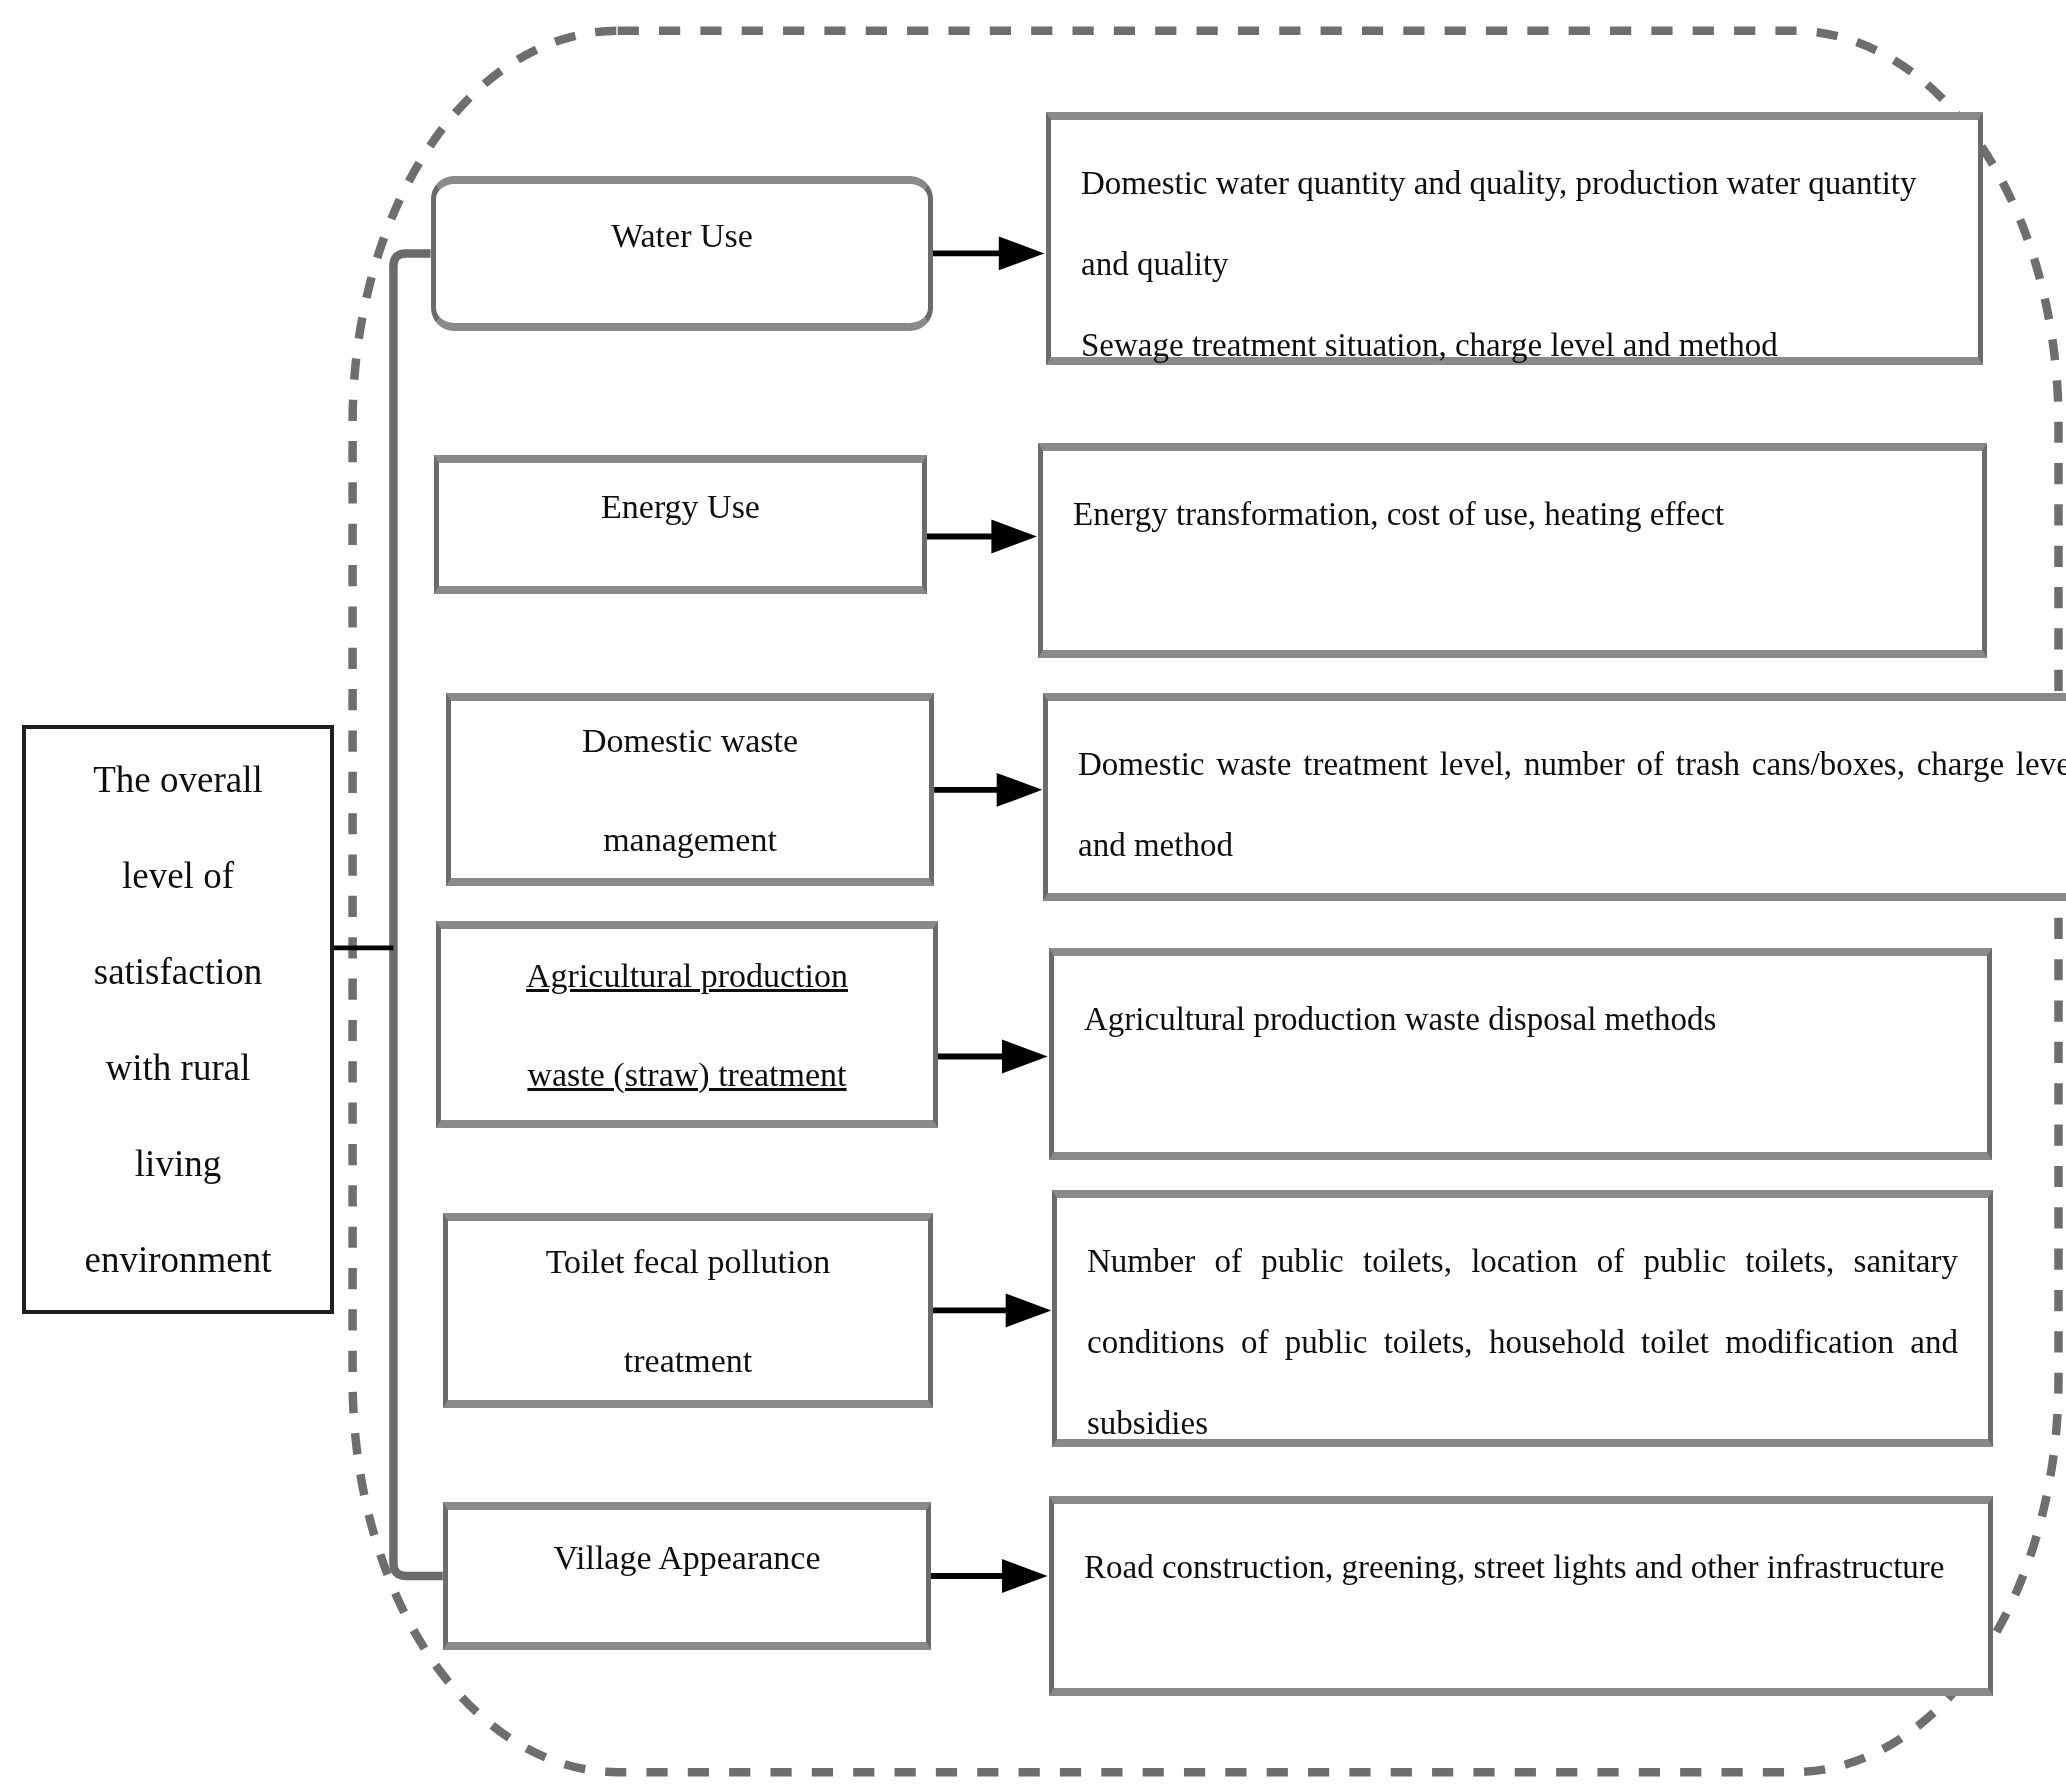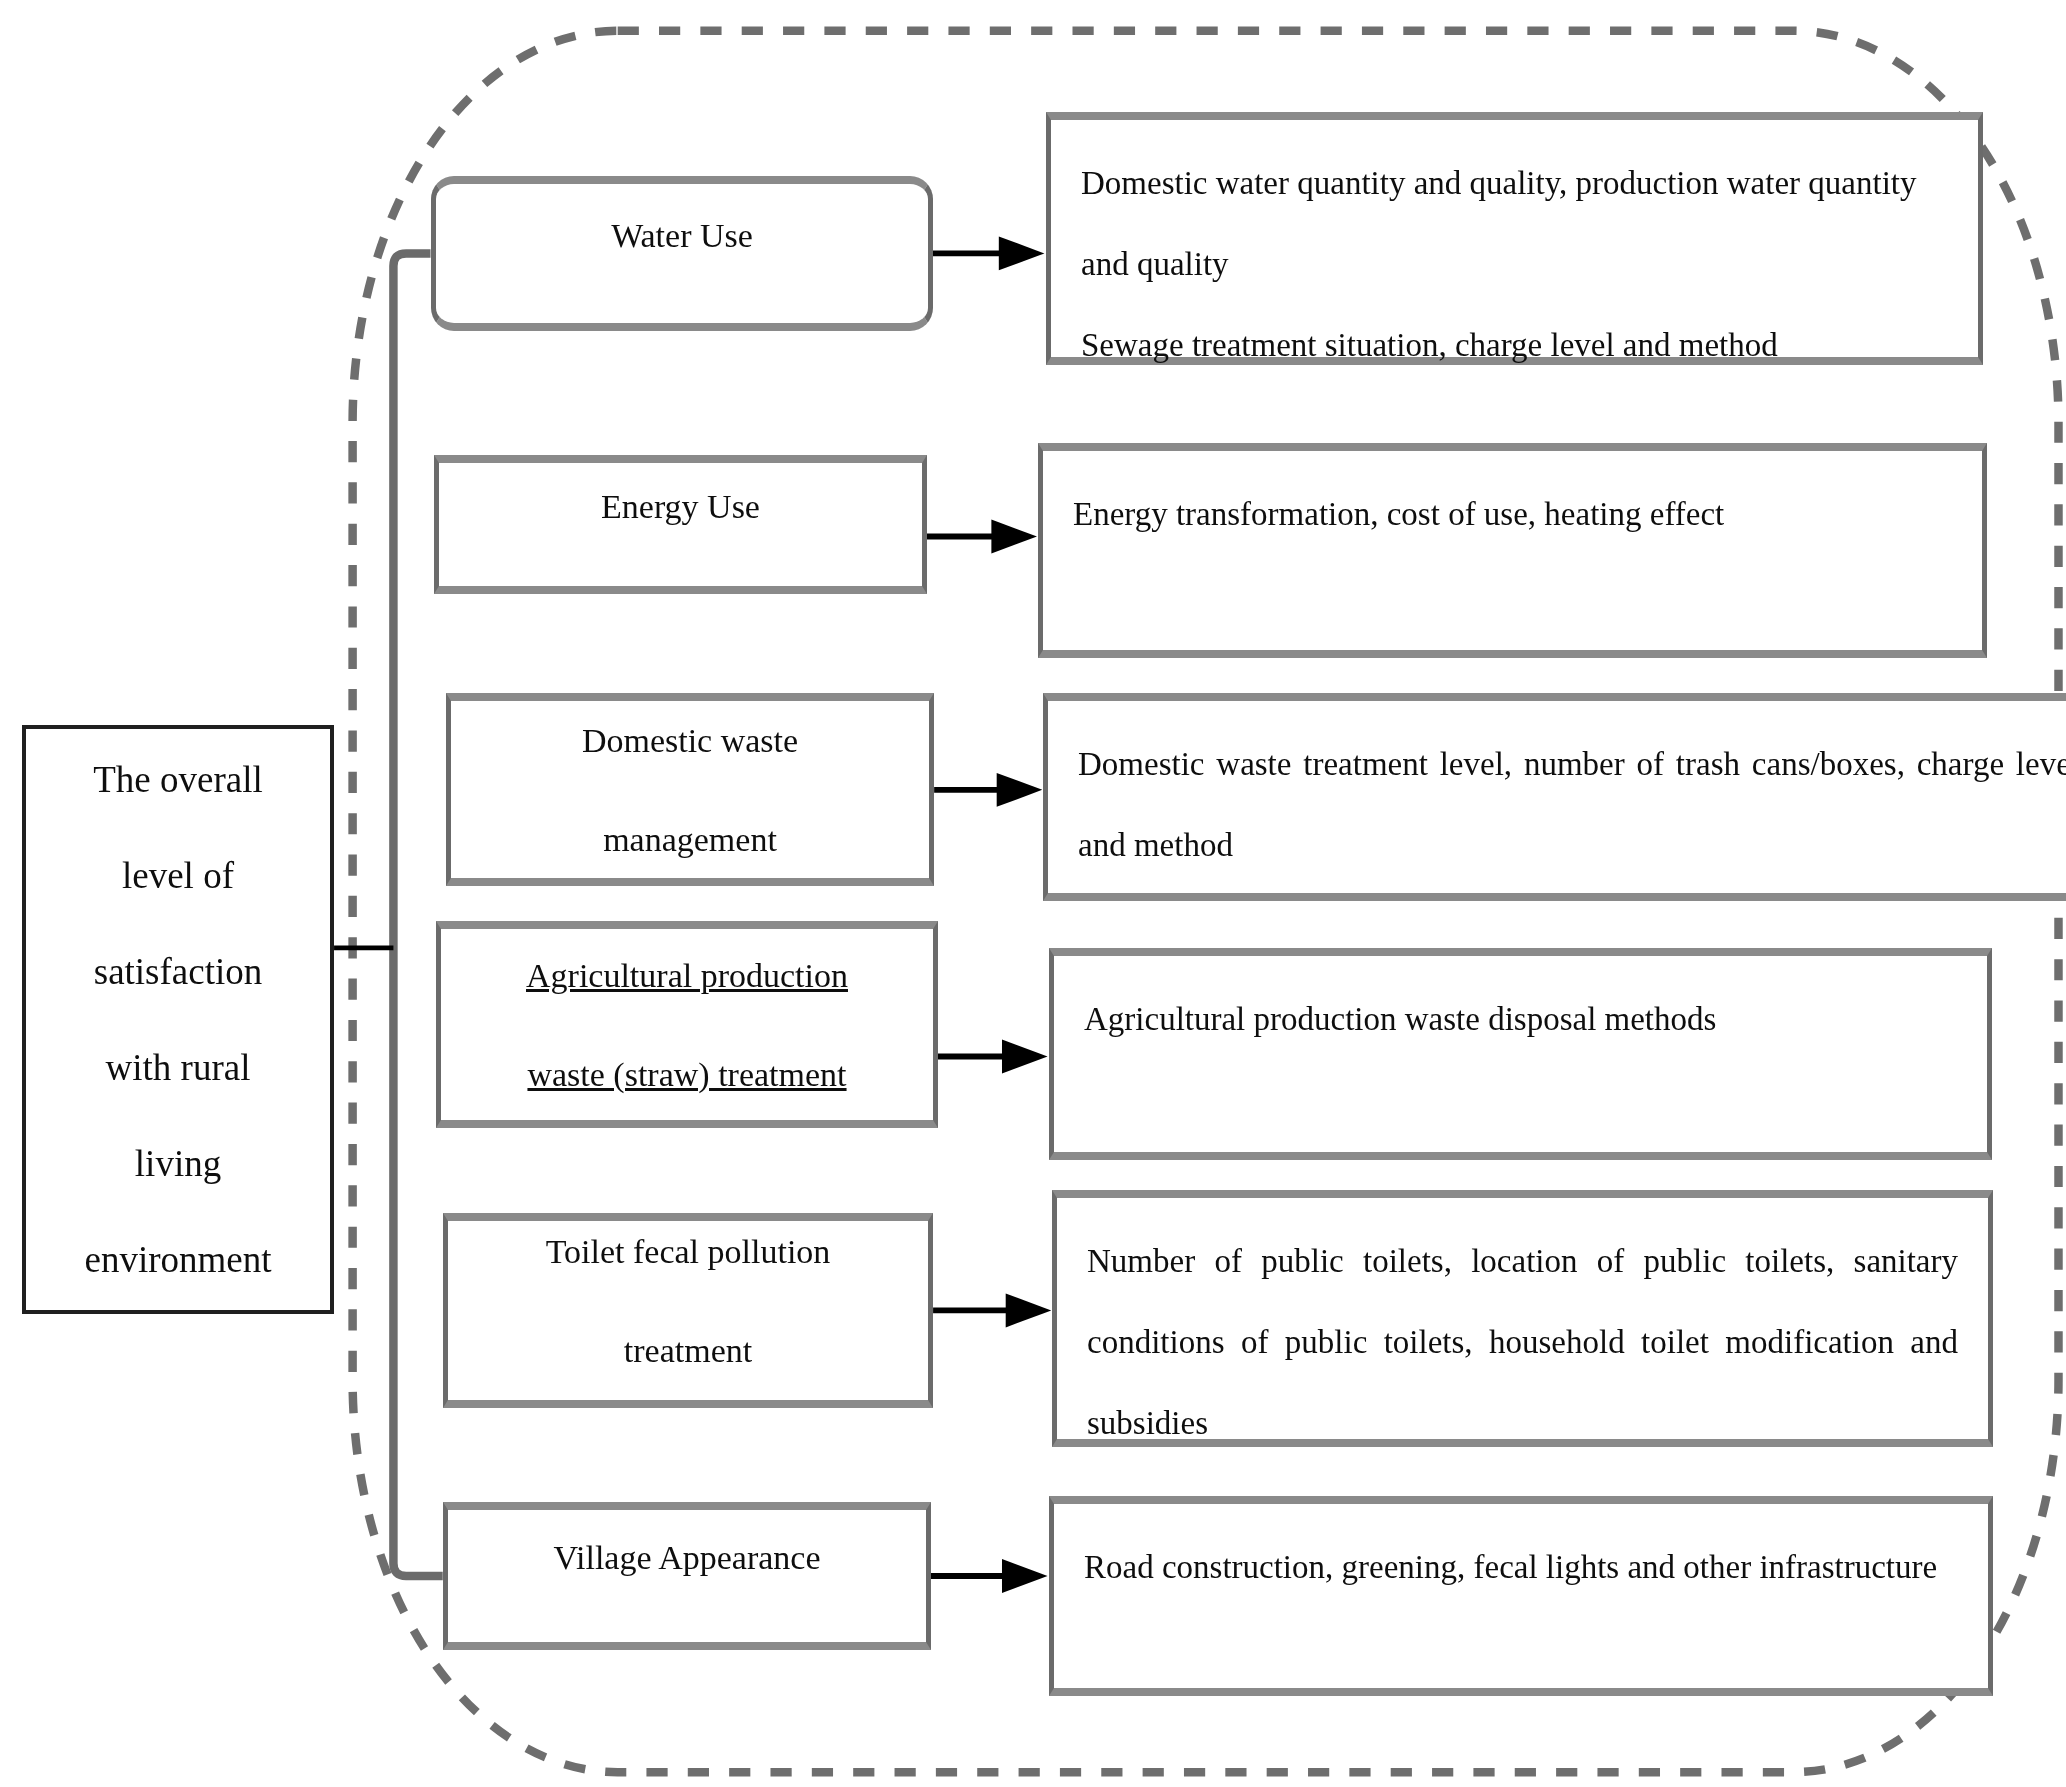--- a/index.html
+++ b/index.html
@@ -122,29 +122,29 @@
   </div>
 
   <div class="box category-box" style="left:436px;top:921px;width:502px;height:207px;text-decoration:underline;">
     <span class="line">Agricultural production</span>
     <span class="line">waste (straw) treatment</span>
   </div>
   <div class="box description-box" style="left:1049px;top:948px;width:943px;height:212px;">
     <p>Agricultural production waste disposal methods</p>
   </div>
 
-  <div class="box category-box" style="left:443px;top:1213px;width:490px;height:195px;justify-content:flex-end;">
+  <div class="box category-box" style="left:443px;top:1213px;width:490px;height:195px;">
     <span class="line">Toilet fecal pollution</span>
     <span class="line">treatment</span>
   </div>
   <div class="box description-box justified" style="left:1052px;top:1190px;width:941px;height:257px;">
     <p>Number of public toilets, location of public toilets, sanitary conditions of public toilets, household toilet modification and subsidies</p>
   </div>
 
   <div class="box category-box single" style="left:443px;top:1502px;width:488px;height:148px;">
     <span class="line">Village Appearance</span>
   </div>
   <div class="box description-box justified" style="left:1049px;top:1496px;width:944px;height:200px;">
-    <p>Road construction, greening, fecal lights and other infrastructure</p>
+    <p>Road construction, greening, street lights and other infrastructure</p>
   </div>
 
 </div>
 
 
 </body></html>

